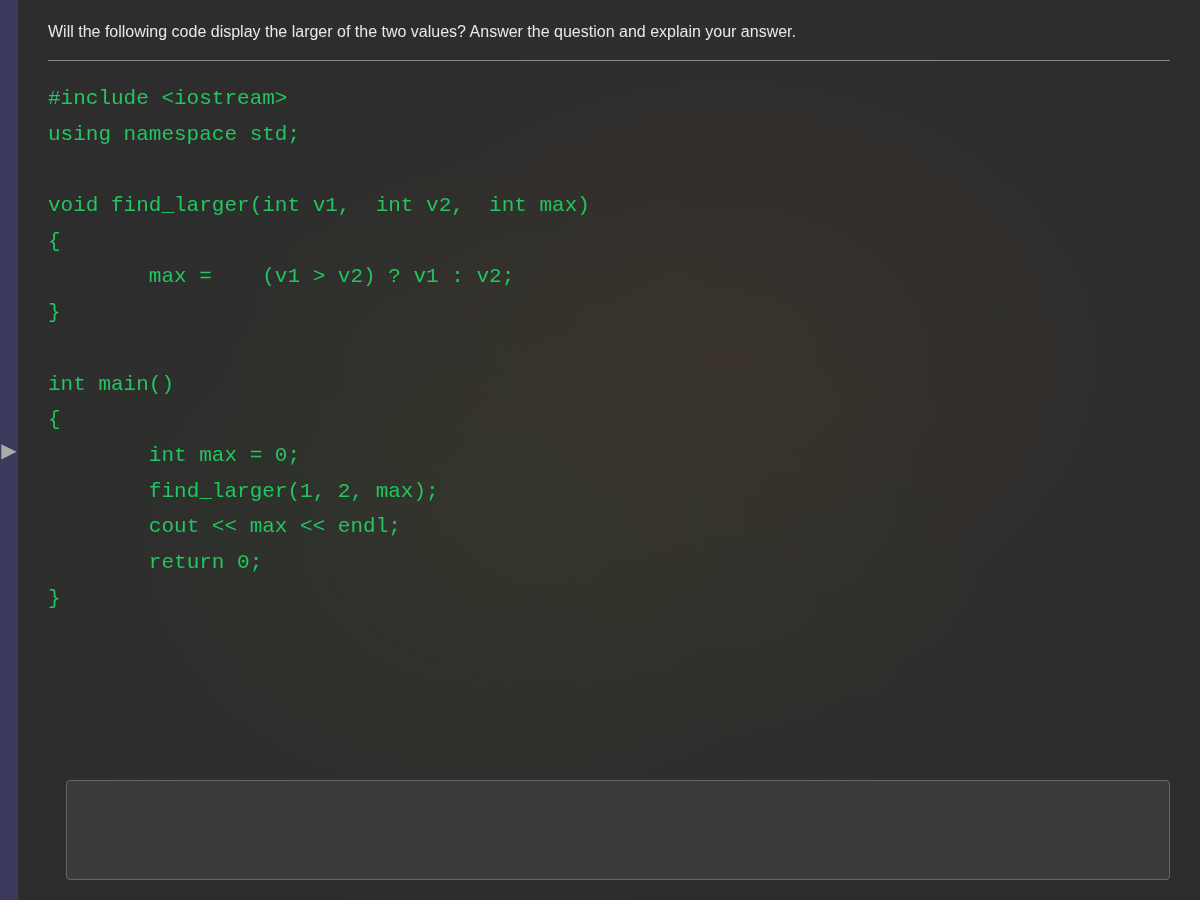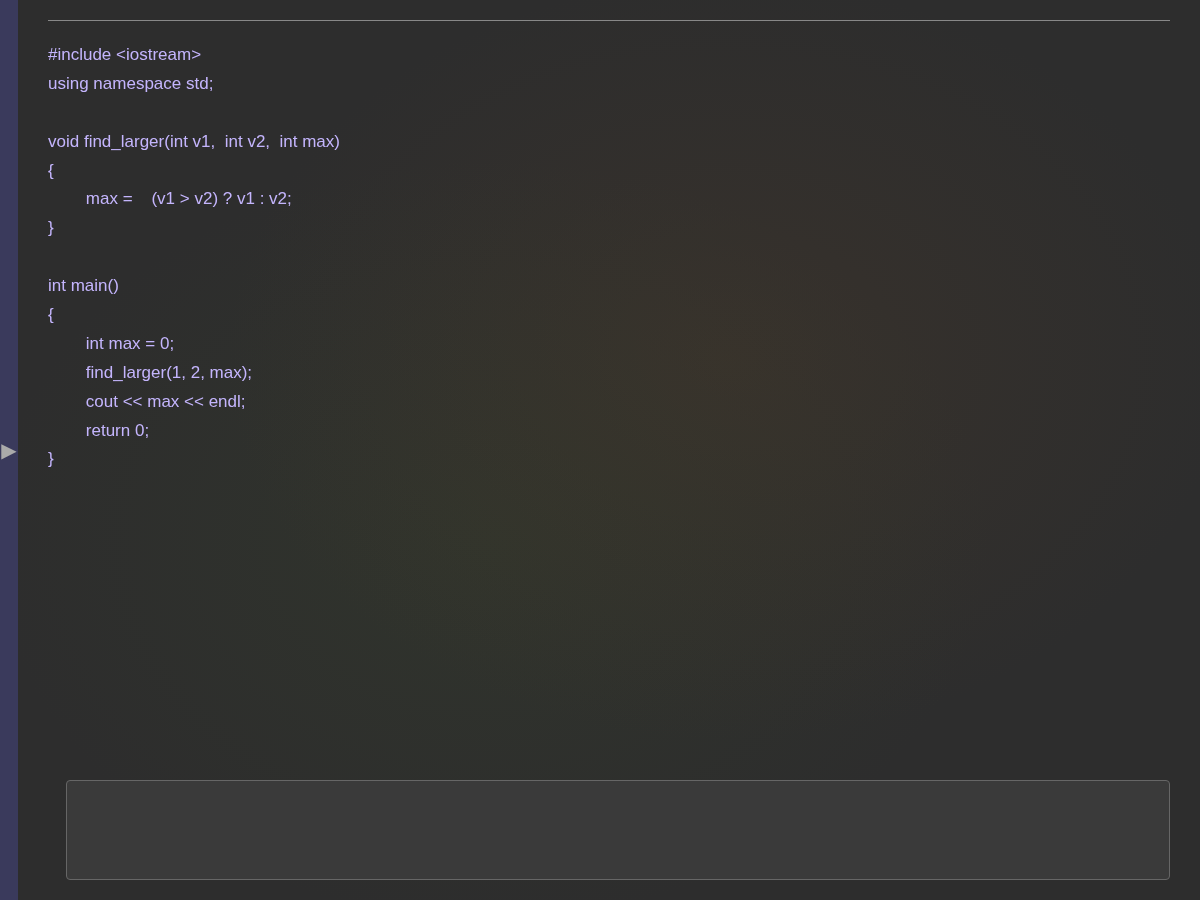--- a/index.html
+++ b/index.html
@@ -58,23 +58,23 @@
       margin-bottom: 16px;
     }
 
     .divider {
       border: none;
       border-top: 1px solid #888;
       margin-bottom: 20px;
     }
 
     .code-block {
-      font-family: Liberation Sans, sans-serif;
-      font-size: 17px;
-      color: #c4b5fd;
+      font-family: Liberation Mono, monospace;
+      font-size: 21px;
+      color: #22c55e;
       line-height: 1.7;
       white-space: pre;
     }
 
     .answer-box {
       position: absolute;
       bottom: 20px;
       left: 18px;
       right: 0;
       height: 100px;
@@ -97,20 +97,21 @@
     }
   </style>
 </head>
 <body>
 
 <div class="left-sidebar"></div>
 
 <div class="main-content">
   <div class="content-wrapper">
 
+    <p class="question-text">Will the following code display the larger of the two values? Answer the question and explain your answer.</p>
 
     <hr class="divider">
 
     <div class="code-block"><span>#include &lt;iostream&gt;</span>
 <span>using namespace std;</span>
 
 <span>void find_larger(int v1,  int v2,  int max)</span>
 <span>{</span>
     <span>    max =    (v1 &gt; v2) ? v1 : v2;</span>
 <span>}</span>

